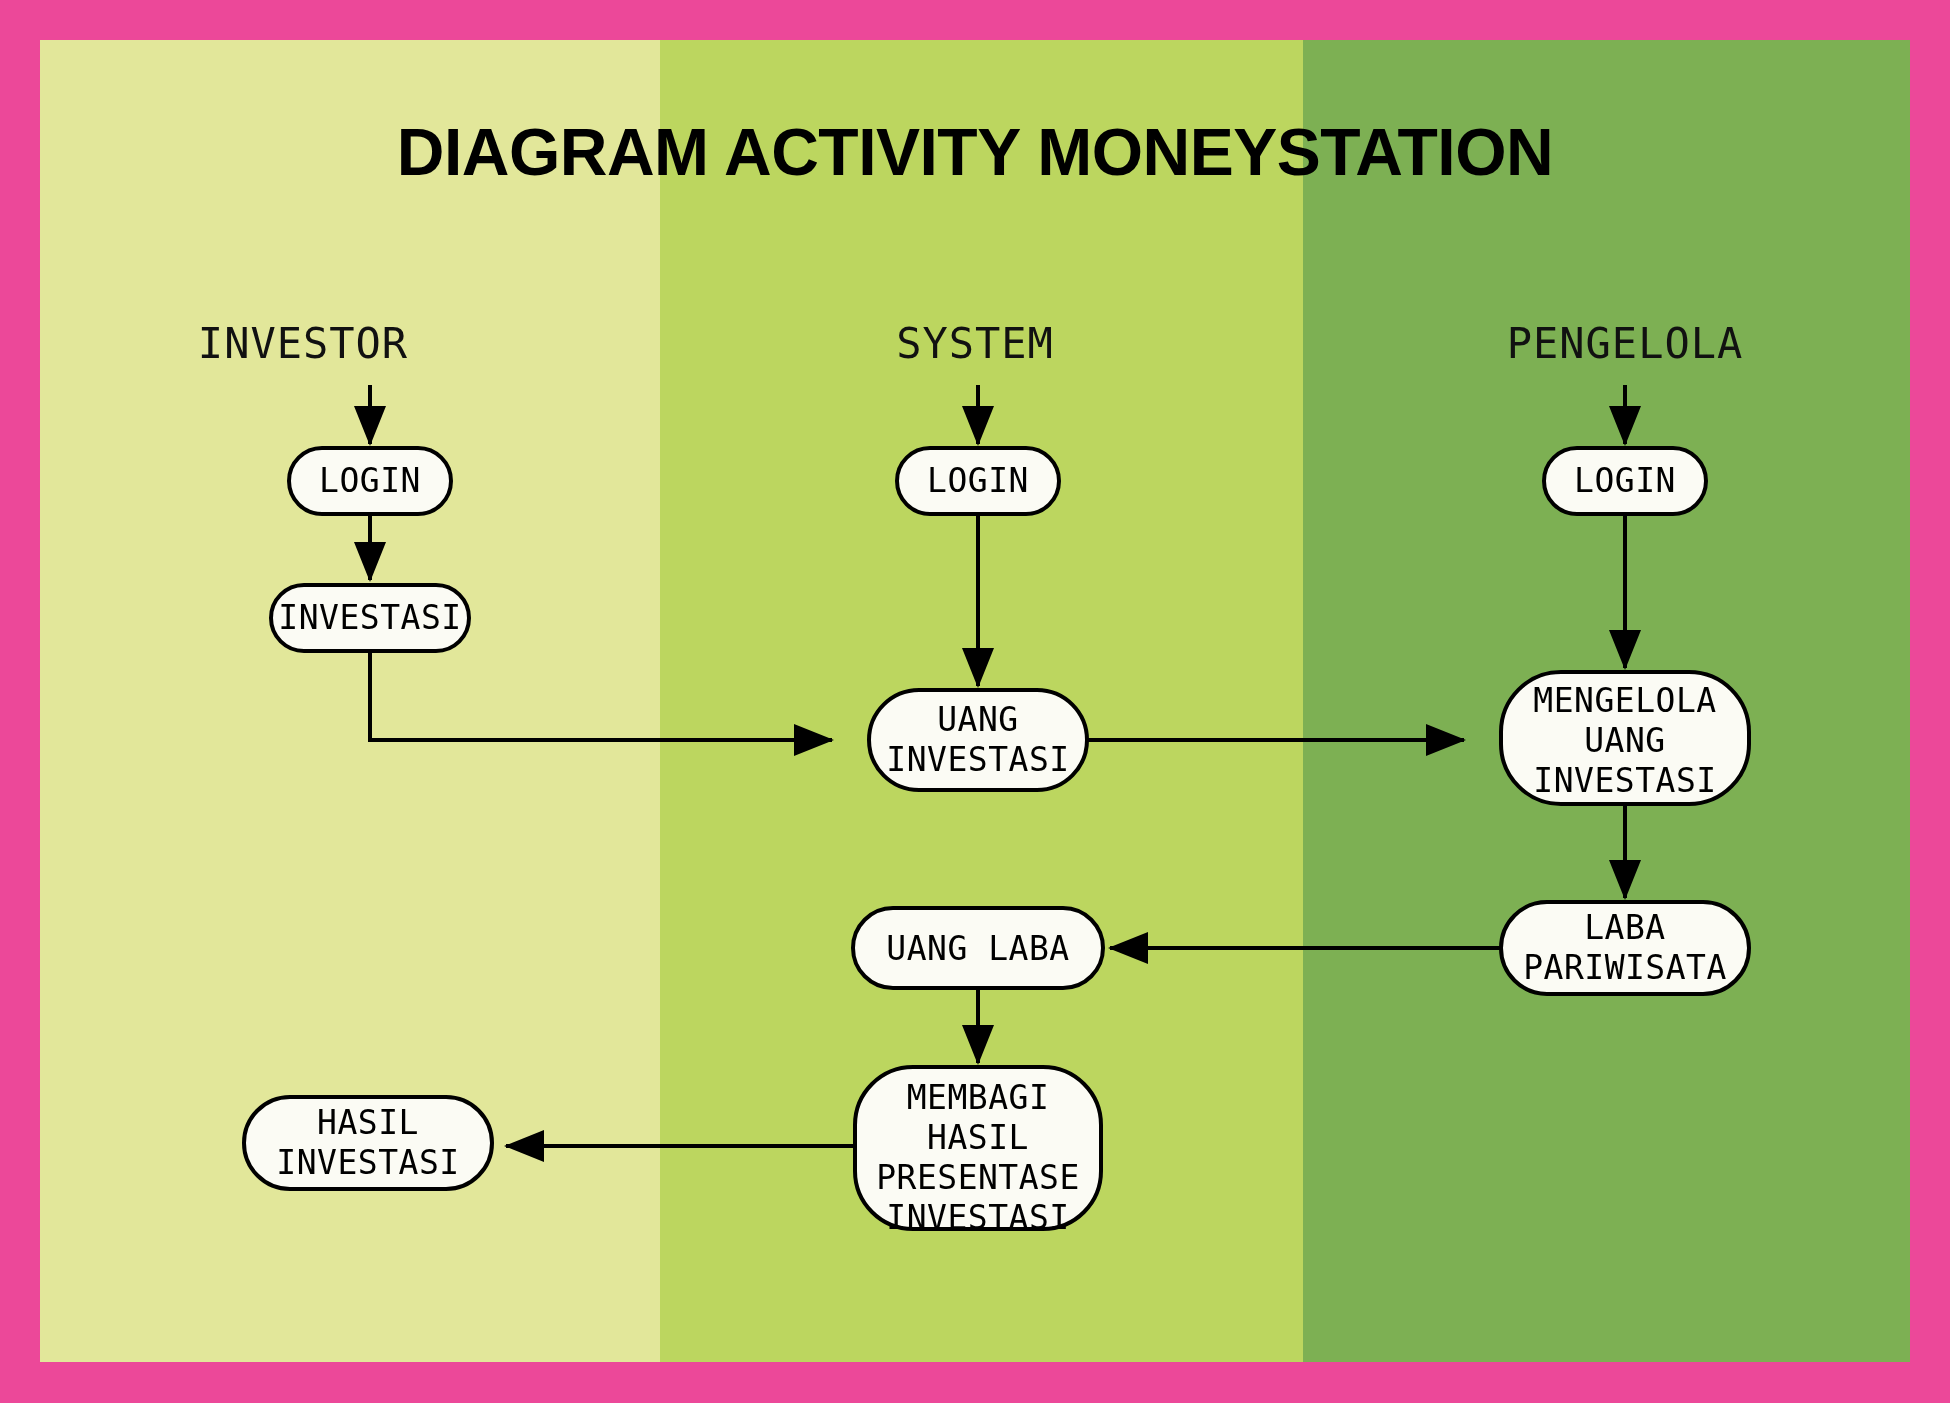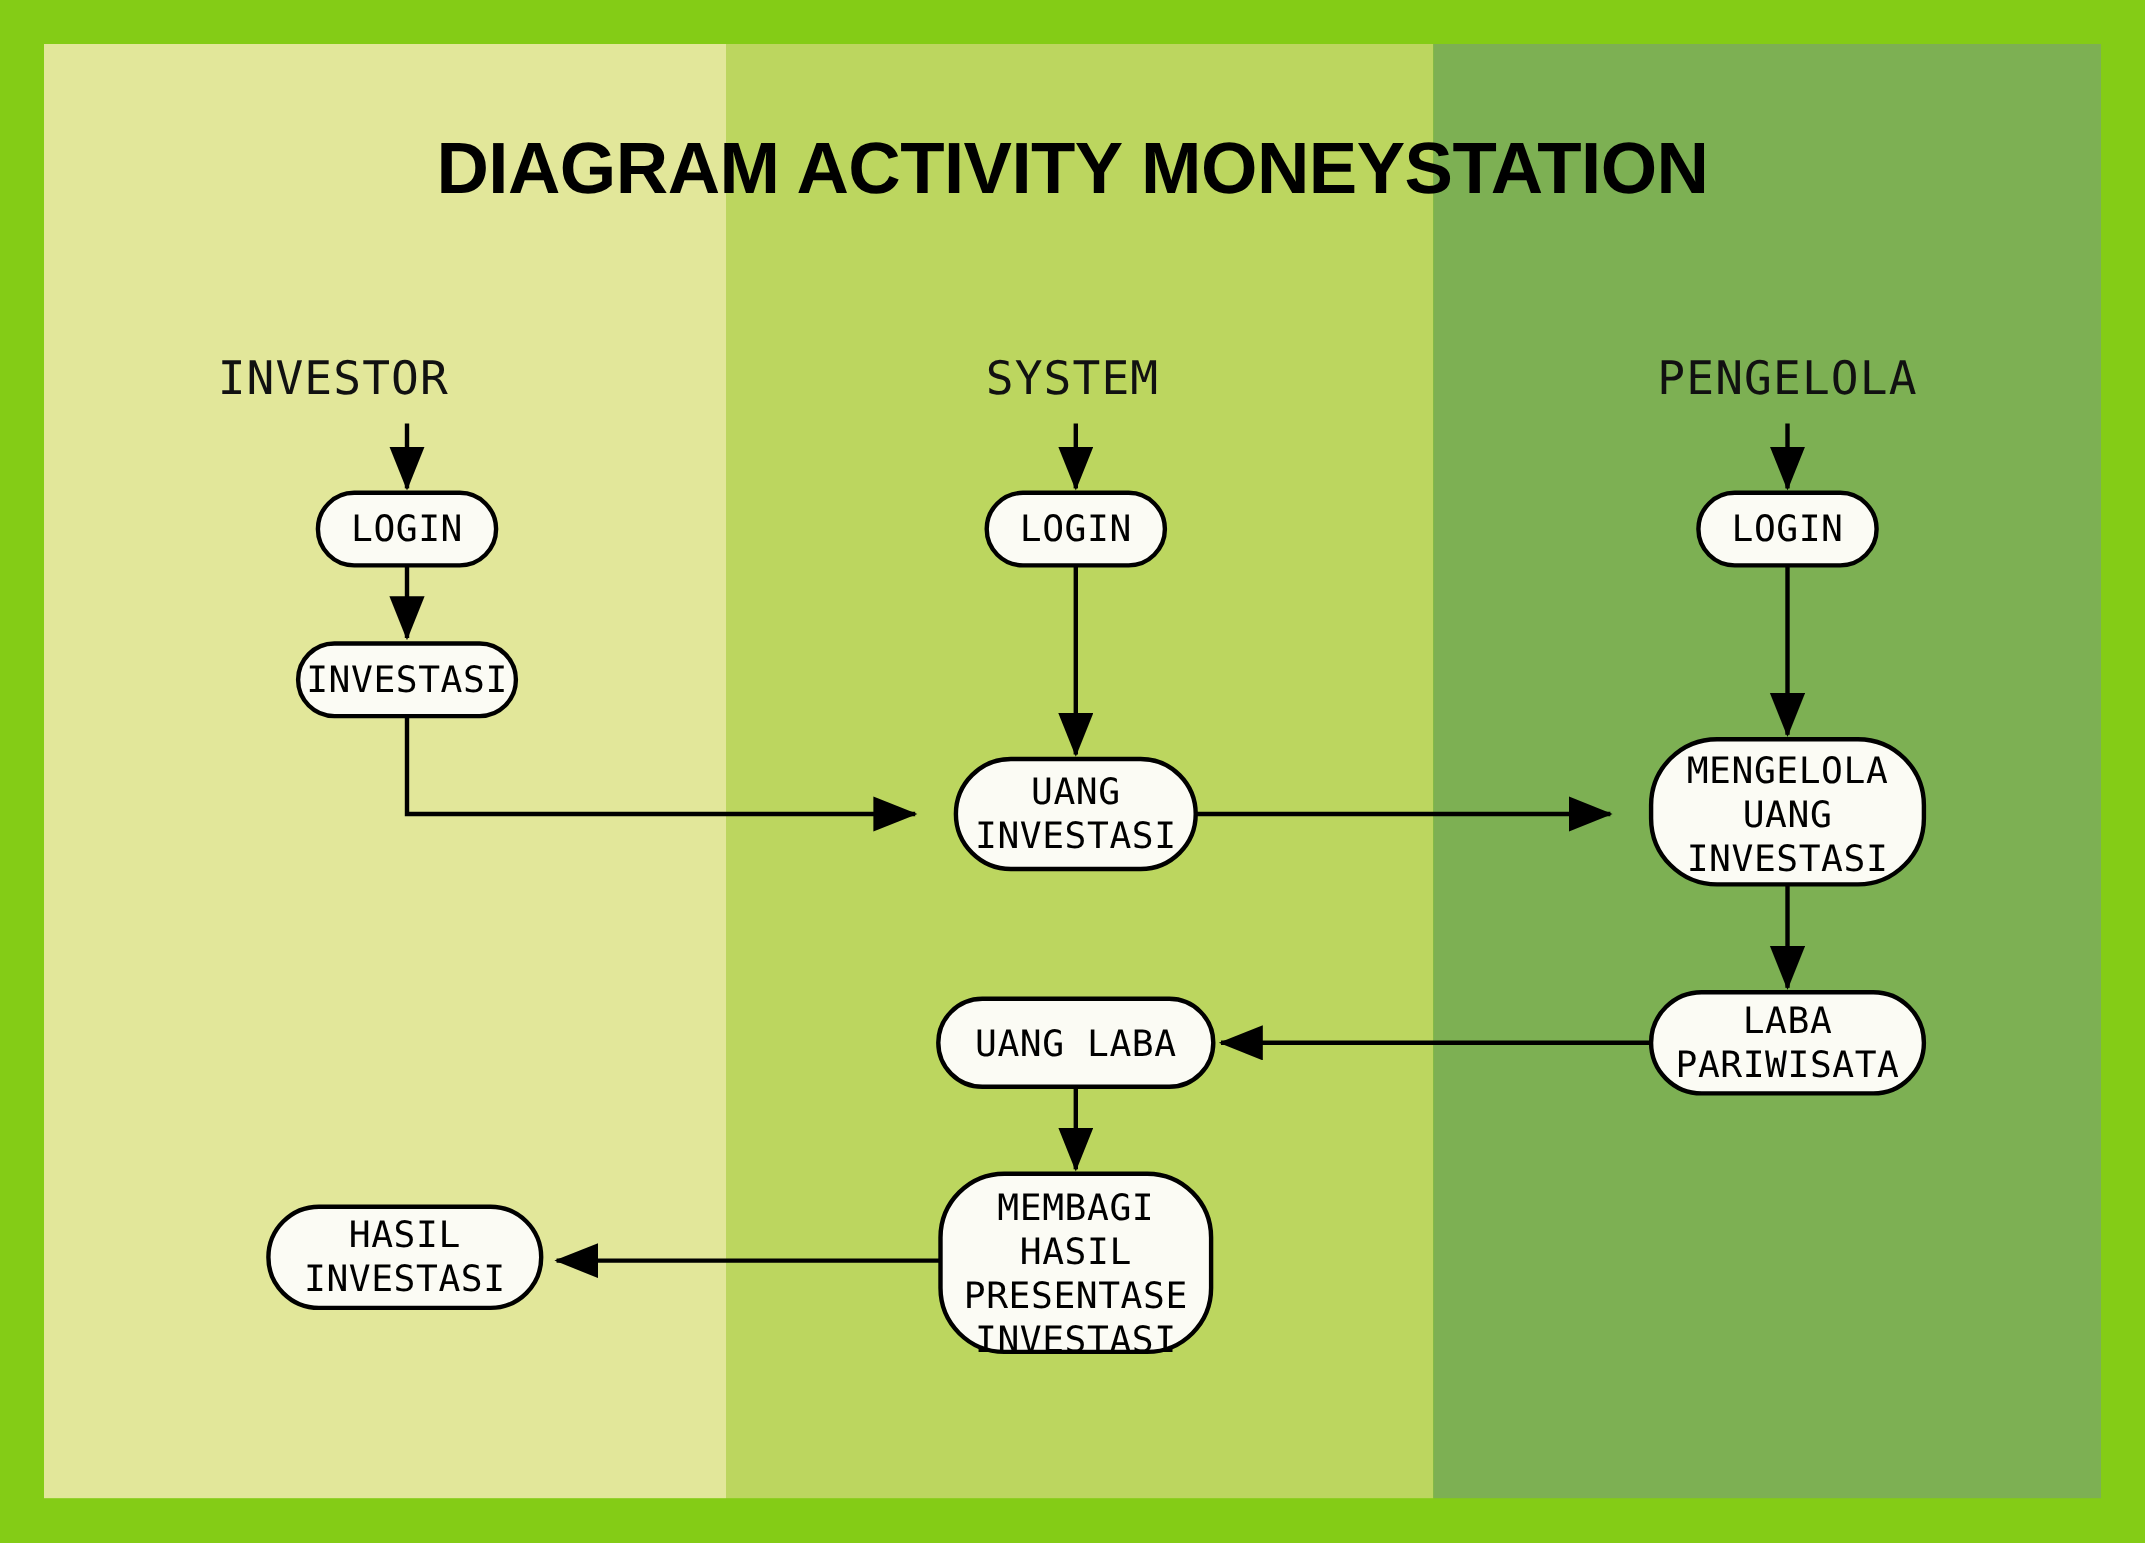--- a/index.html
+++ b/index.html
@@ -10,21 +10,21 @@
   body {
     width: 1950px;
     height: 1403px;
     font-family: "DejaVu Sans Mono", monospace;
     overflow: hidden;
   }
   #canvas {
     position: relative;
     width: 1950px;
     height: 1403px;
-    background: #84cc16;
+    background: #ec4899;
   }
   #diagram {
     display: block;
     width: 1950px;
     height: 1403px;
   }
   .lane-band { stroke: none; }
   .diagram-title {
     font-family: "Liberation Sans", sans-serif;
     font-weight: bold;

